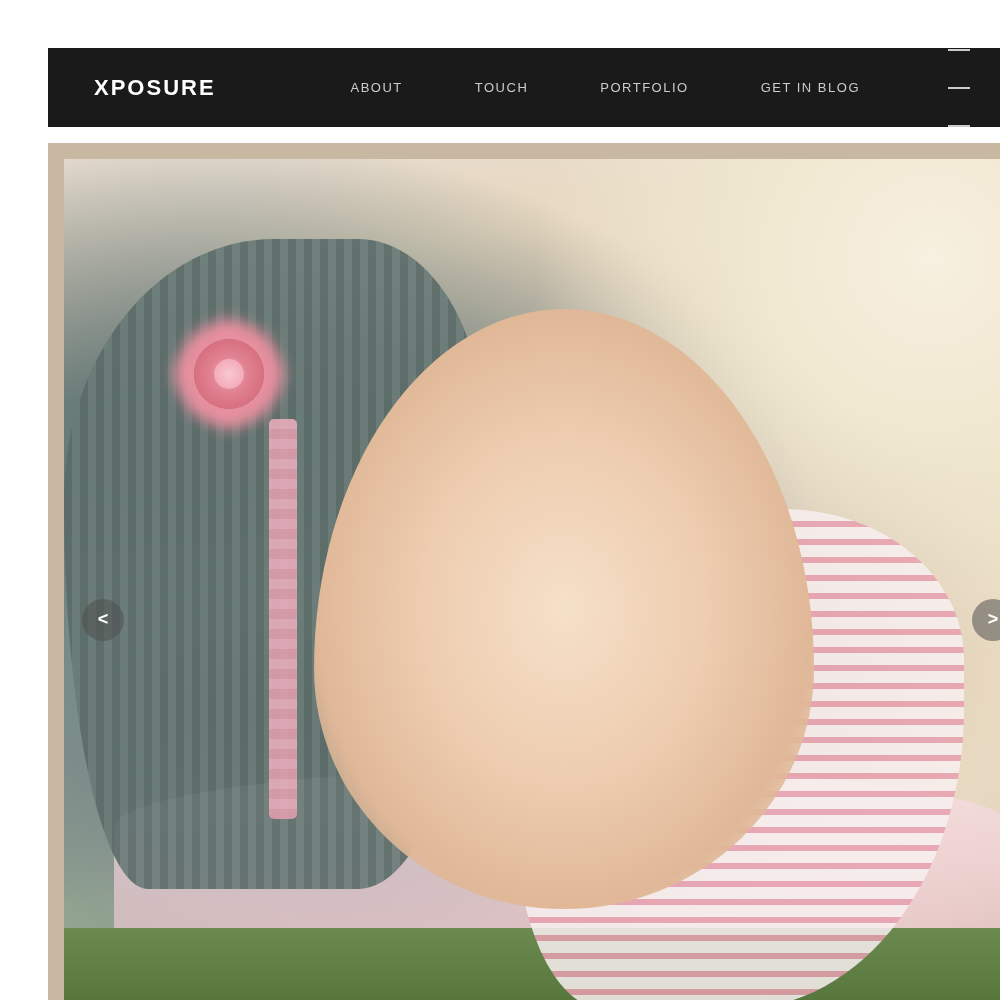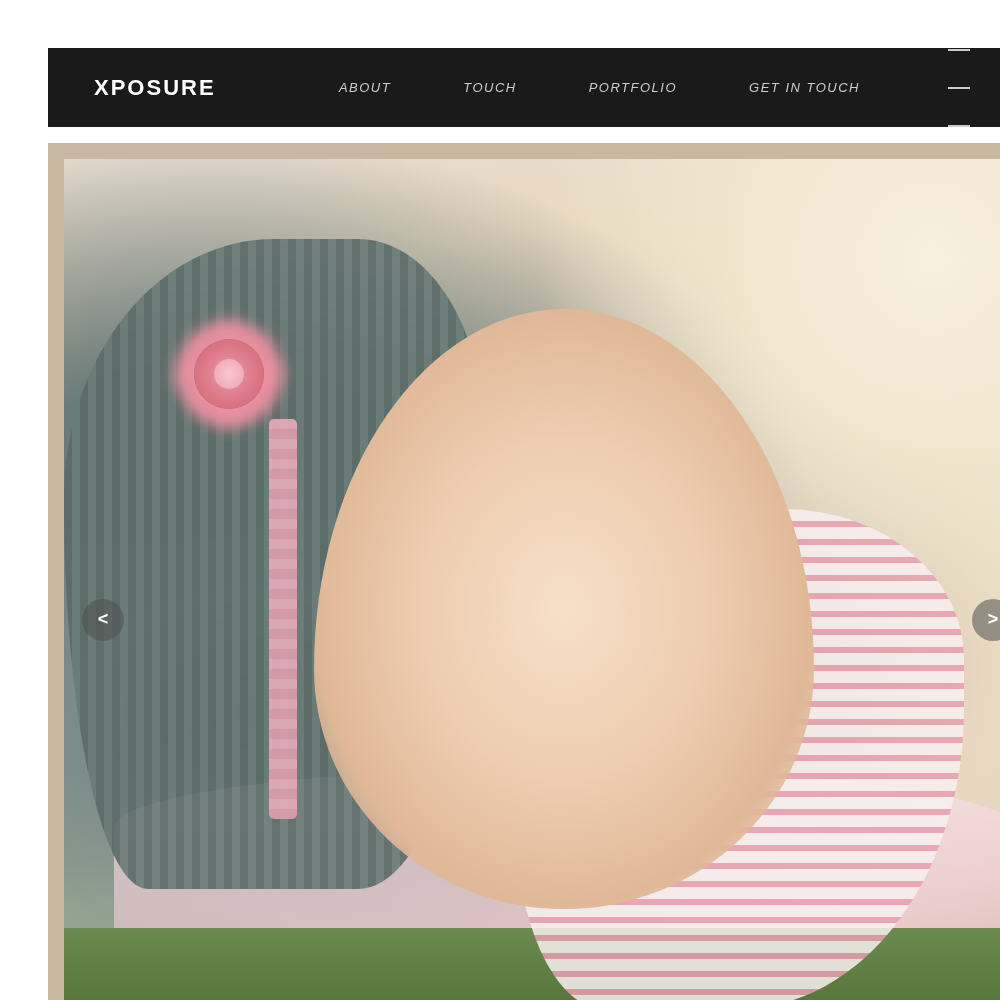--- a/index.html
+++ b/index.html
@@ -40,21 +40,20 @@
       align-items: center;
       gap: 40px;
     }
 
     nav a {
       color: #cccccc;
       text-decoration: none;
       font-size: 13px;
       letter-spacing: 1.5px;
       font-weight: 500;
-      font-style: italic;
     }
 
     .menu-icon {
       color: #cccccc;
       font-size: 20px;
       cursor: pointer;
       display: flex;
       flex-direction: column;
       gap: 4px;
       justify-content: center;
@@ -257,21 +256,21 @@
 </head>
 <body>
 
 <header>
   <div class="logo">XPOSURE</div>
 
   <nav>
     <a href="#">ABOUT</a>
     <a href="#">TOUCH</a>
     <a href="#">PORTFOLIO</a>
-    <a href="#">GET IN TOUCH</a>
+    <a href="#">GET IN BLOG</a>
     <div class="menu-icon">
       <span></span>
       <span></span>
       <span></span>
     </div>
   </nav>
 </header>
 
 <section class="hero">
 

